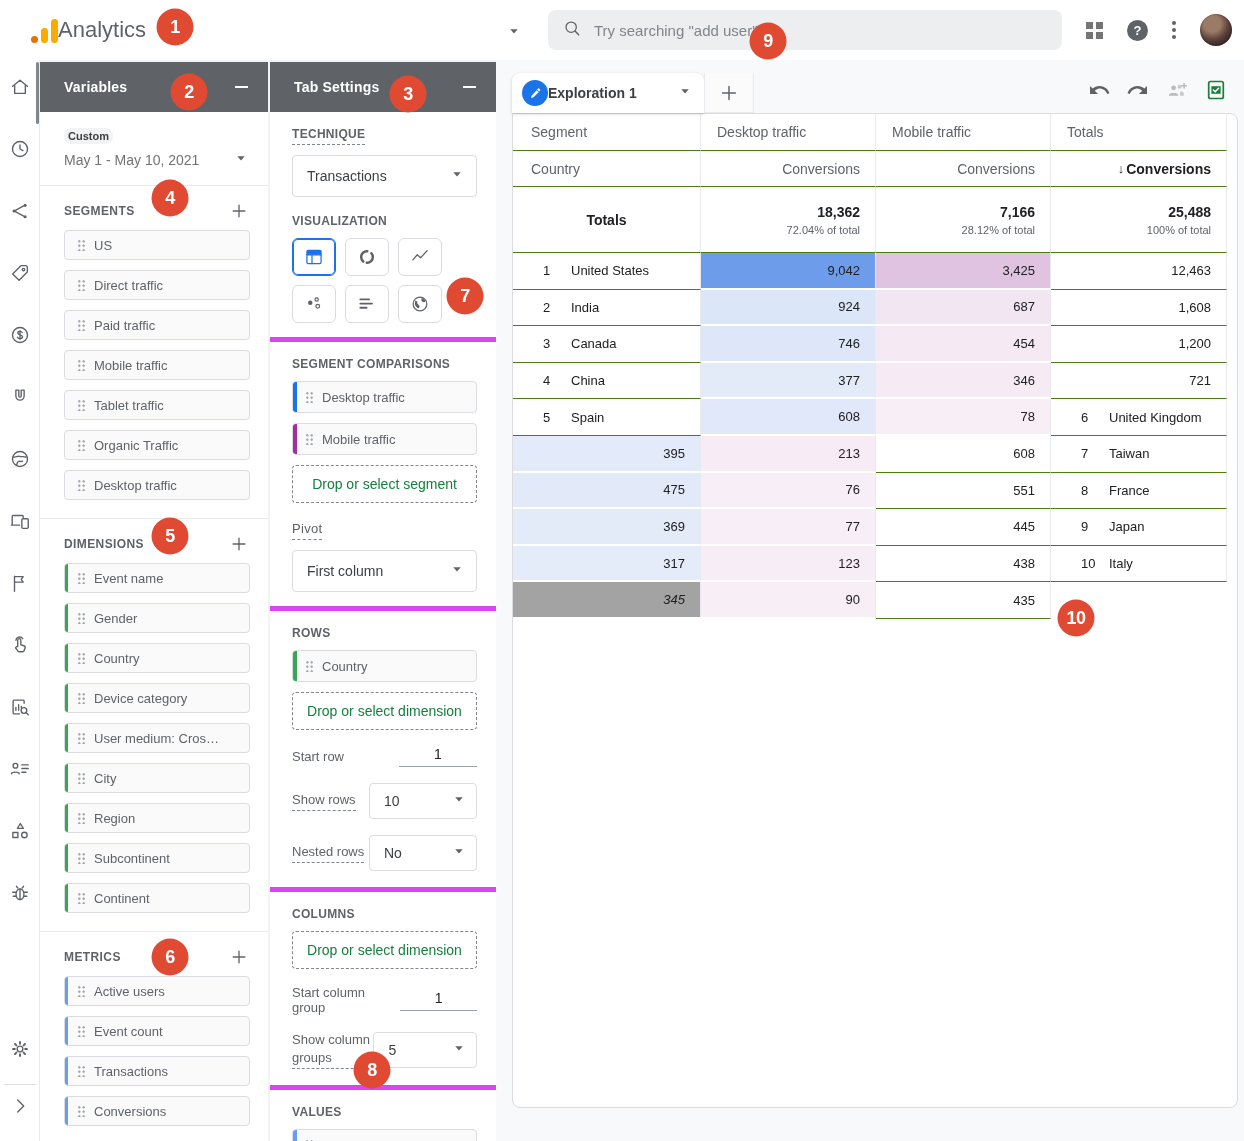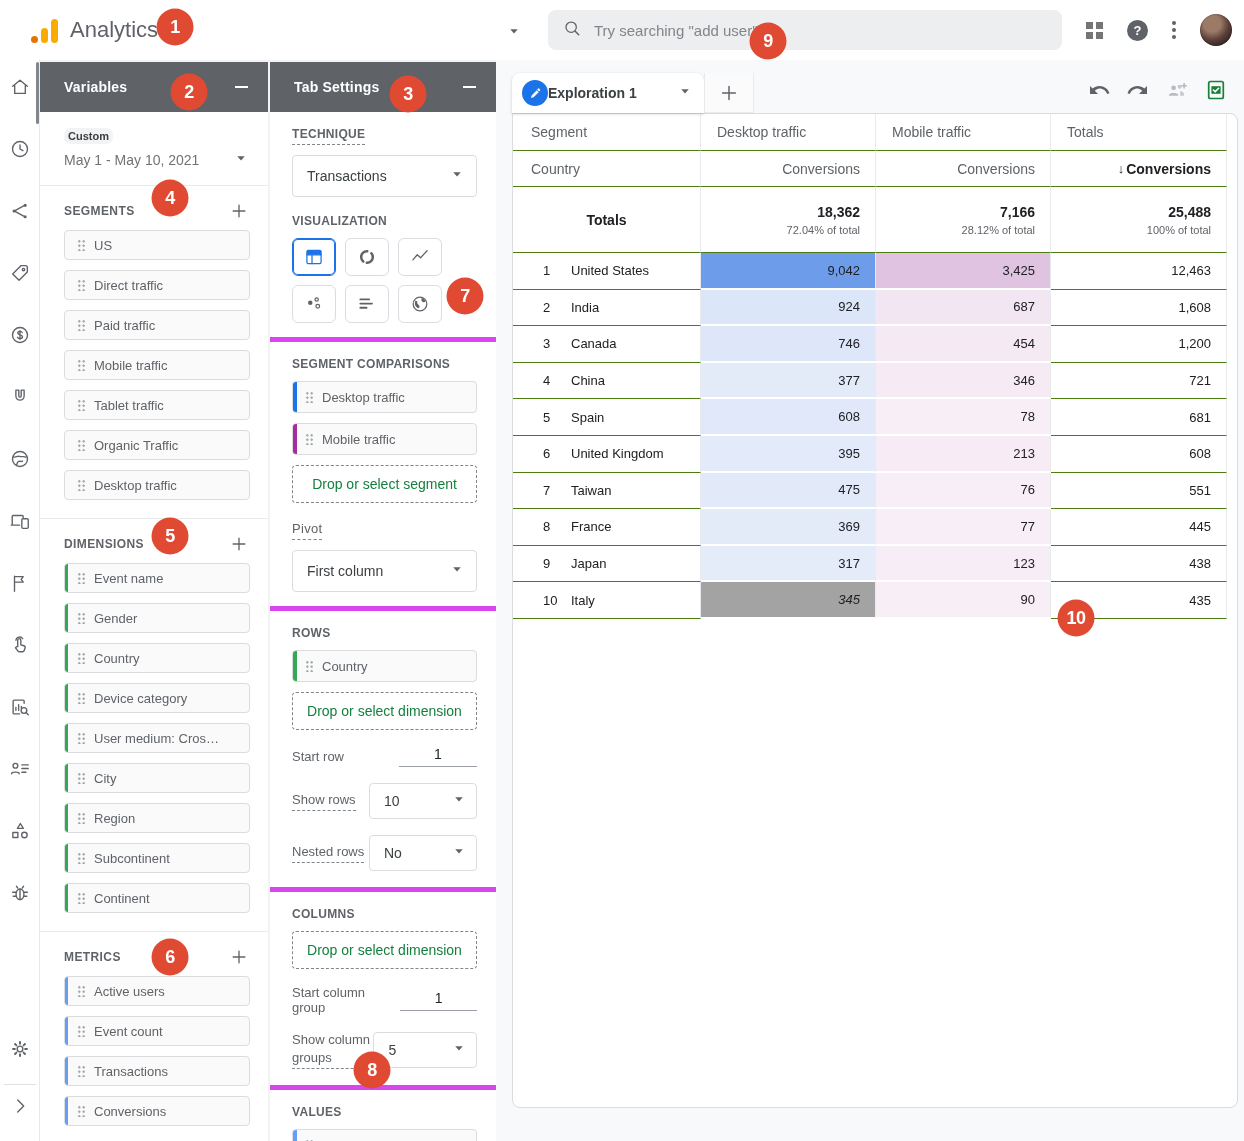--- a/index.html
+++ b/index.html
@@ -3,21 +3,21 @@
 <meta charset="utf-8">
 <style>
   html,body{margin:0;padding:0;}
   body{
     width:1244px;height:1141px;position:relative;overflow:hidden;
     font-family:"Liberation Sans","DejaVu Sans",sans-serif;
     background:#fff;color:#3c4043;-webkit-font-smoothing:antialiased;
   }
   
   .app-header{position:absolute;left:0;top:0;width:1244px;height:60px;background:#fff;z-index:5;display:flex;align-items:center;}
-  .logo-wrap{display:flex;align-items:flex-end;gap:12px;margin-left:30px;}
+  .logo-wrap{display:flex;align-items:flex-end;margin-left:30px;}
   .ga-logo{position:relative;width:28px;height:26px;}
   .ga-logo .bar-tall{position:absolute;right:0;bottom:0;width:7px;height:24px;border-radius:3.5px;background:#f9ab00;}
   .ga-logo .bar-mid{position:absolute;right:10px;bottom:0;width:7px;height:15px;border-radius:3.5px;background:#f9ab00;}
   .ga-logo .dot{position:absolute;left:1px;bottom:0;width:7px;height:7px;border-radius:50%;background:#e37400;}
   .product-name{font-size:22px;color:#5f6368;}
   .prop-caret{position:absolute;left:505px;top:22px;}
   .search-bar{position:absolute;left:548px;top:10px;width:514px;height:40px;border-radius:8px;background:#eceef0;display:flex;align-items:center;padding:0 14px;box-sizing:border-box;gap:10px;}
   .search-bar input{border:none;outline:none;background:transparent;font-size:15px;color:#3c4043;flex:1;font-family:inherit;}
   .search-bar input::placeholder{color:#80868b;}
   .hdr-right{position:absolute;right:12px;top:0;height:60px;display:flex;align-items:center;gap:24px;}
@@ -650,21 +650,20 @@
         </div>
         <div class="tc cell-num heat" style="background: rgb(227, 235, 249);">377</div>
         <div class="tc cell-num heat" style="background: rgb(246, 235, 245);">346</div>
         <div class="tc cell-num">721</div>
         <div class="tc country">
           <span class="rank">5</span>
           <span class="cname">Spain</span>
         </div>
         <div class="tc cell-num heat" style="background: rgb(224, 232, 249);">608</div>
         <div class="tc cell-num heat" style="background: rgb(247, 238, 246);">78</div>
-        <div class="tc cell-num">681</div>
         <div class="tc country">
           <span class="rank">6</span>
           <span class="cname">United Kingdom</span>
         </div>
         <div class="tc cell-num heat" style="background: rgb(227, 234, 249);">395</div>
         <div class="tc cell-num heat" style="background: rgb(247, 236, 246);">213</div>
         <div class="tc cell-num">608</div>
         <div class="tc country">
           <span class="rank">7</span>
           <span class="cname">Taiwan</span>

